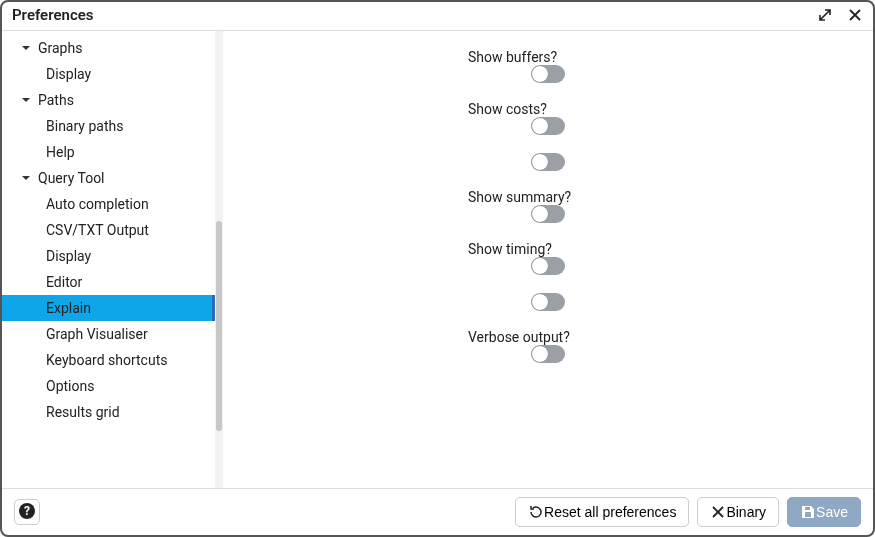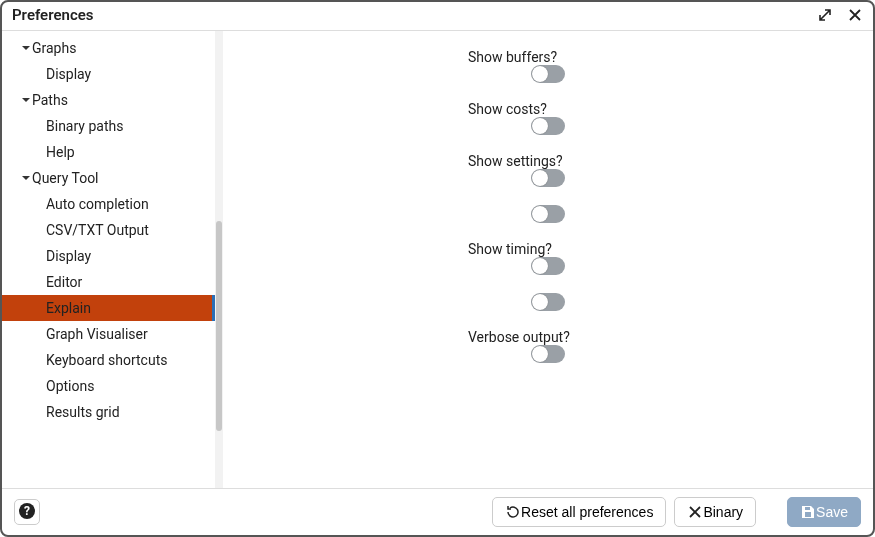--- a/index.html
+++ b/index.html
@@ -24,33 +24,33 @@
     flex: 1; display: flex; min-height: 0;
   }
   .sidebar {
     width: 213px; height: 100%;
     overflow-y: auto;
     padding-top: 4px;
     background: #fff;
   }
   .tree-group { }
   .group-header {
-    display: flex; align-items: center; 
+    display: flex; align-items: center; gap: 6px;
     padding: 2px 0 2px 18px;
     cursor: pointer;
     line-height: 22px;
   }
   .chevron { width: 12px; height: 12px; display: inline-flex; }
   .leaf {
     padding: 2px 0 2px 44px;
     line-height: 22px;
     cursor: pointer;
   }
   .leaf.selected {
-    background: #c2410c;
+    background: #0ea5e9;
     border-right: 3px solid #2b6fb6;
   }
   .divider-col {
     width: 8px; background: #f2f2f2;
     position: relative;
   }
   .scroll-thumb {
     position: absolute; left: 1px; top: 190px;
     width: 6px; height: 210px;
     background: #c7c7c7; border-radius: 3px;
@@ -100,21 +100,20 @@
     background: #fff;
     display: flex; align-items: center; 
     padding: 0 12px;
     cursor: pointer;
     font-size: 14px;
   }
   .btn-primary {
     background: #8fa9c5;
     border-color: #8fa9c5;
     color: #fff;
-    margin-left: 23px;
   }
   .btn .icon { width: 16px; height: 16px; display: inline-flex; }
 </style>
 </head>
 <body>
 
 <div class="window">
   <div class="titlebar">
     <span>Preferences</span>
     <div class="titlebar-right">
@@ -194,26 +193,26 @@
             <div class="toggle-knob"></div>
           </div>
       </div>
       <div class="setting-row">
         <span class="setting-label">Show costs?</span>
         <div class="toggle">
             <div class="toggle-knob"></div>
           </div>
       </div>
       <div class="setting-row">
-        <span class="setting-label">Show settings?</span>
-        <div class="toggle">
-            <div class="toggle-knob"></div>
-          </div>
-      </div>
-      <div class="setting-row">
+        <div class="toggle">
+            <div class="toggle-knob"></div>
+          </div>
+      </div>
+      <div class="setting-row">
+        <span class="setting-label">Show summary?</span>
         <div class="toggle">
             <div class="toggle-knob"></div>
           </div>
       </div>
       <div class="setting-row">
         <span class="setting-label">Show timing?</span>
         <div class="toggle">
             <div class="toggle-knob"></div>
           </div>
       </div>

